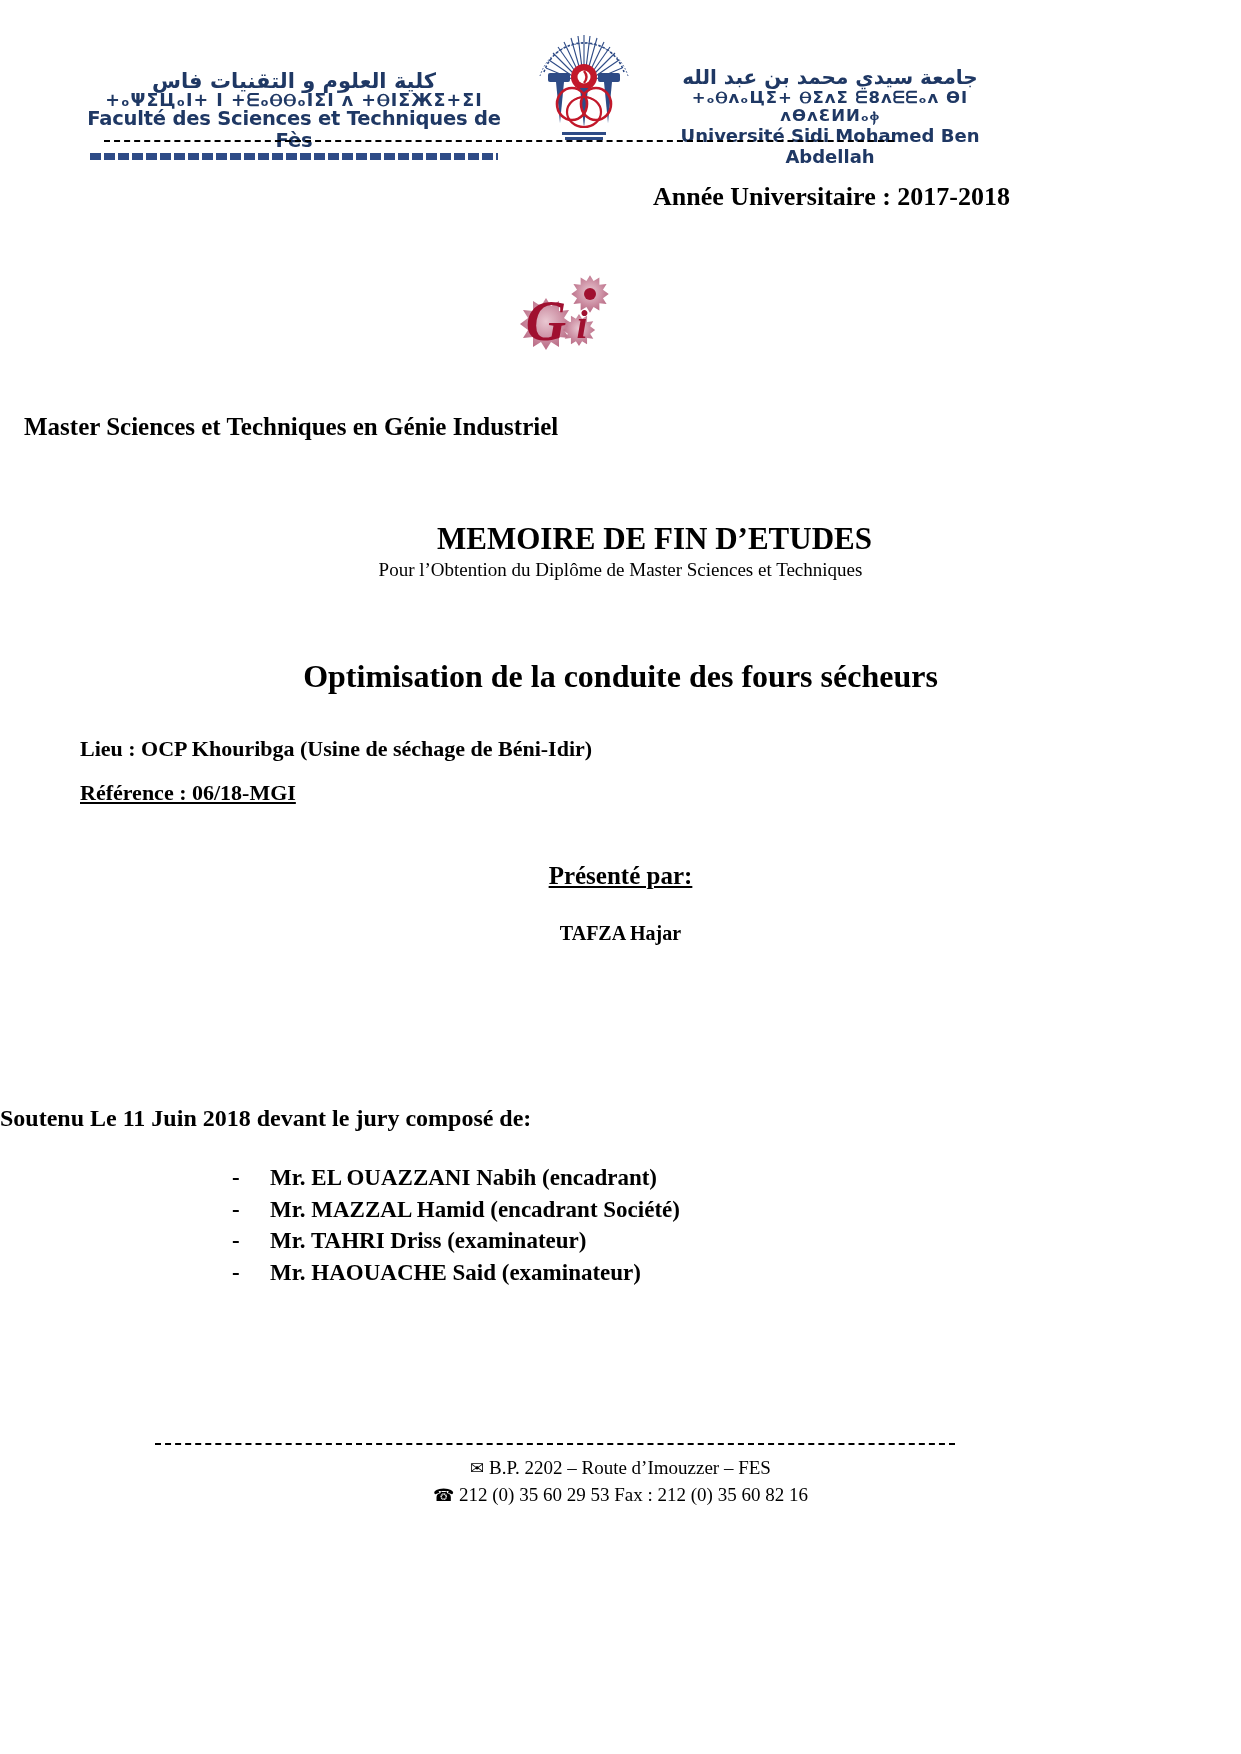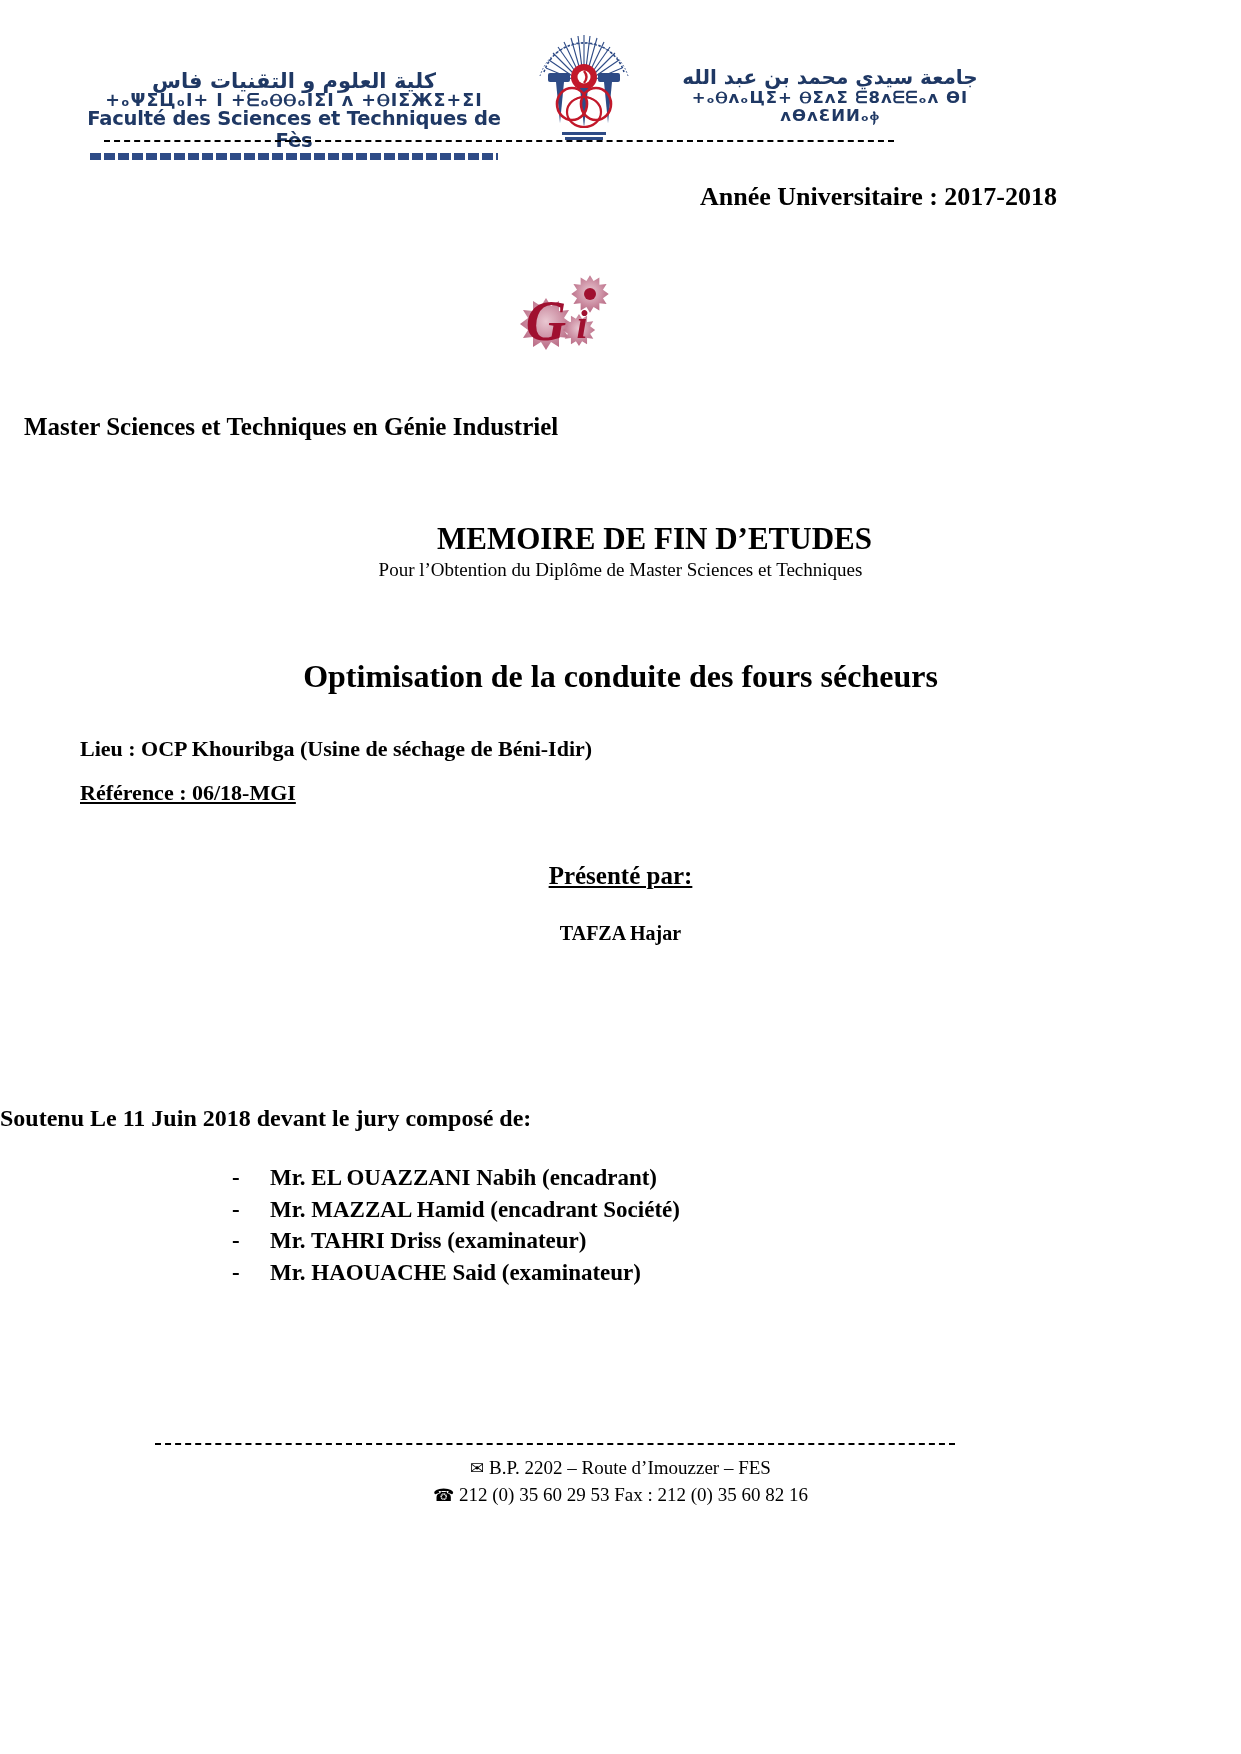--- a/index.html
+++ b/index.html
@@ -129,21 +129,20 @@
 
   
   .annee {
     position: absolute;
     top: 182px;
     left: 0;
     width: 1010px;
     text-align: right;
     font-size: 26px;
     font-weight: bold;
-    padding-left: 47px;
   }
 
   .gi-logo {
     position: absolute;
     left: 516px;
     top: 268px;
     width: 96px;
     height: 92px;
   }
 
@@ -329,20 +328,21 @@
 
           <rect x="28" y="104" width="44" height="3" fill="#2E4B86"></rect>
           <rect x="31" y="109" width="38" height="3" fill="#2E4B86"></rect>
         </g>
       </svg>
     </div>
 
     <div class="usmba-text">
       <div class="us-ar">جامعة سيدي محمد بن عبد الله</div>
       <div class="us-tif">+ₒⲐᴧₒЦΣ+  ⲐΣᴧΣ  ᗴ8ᴧᗴᗴₒᴧ  ƟI  ᴧƟᴧƐИИₒⲫ</div>
+      <div class="us-fr">Université Sidi Mohamed Ben Abdellah</div>
     </div>
   </div>
 
   <div class="rule-dashed rule-top"></div>
 
   <div class="annee">Année Universitaire : 2017-2018</div>
 
   <div class="gi-logo">
     <svg viewBox="0 0 96 92" width="96" height="92" aria-hidden="true">
       <defs>

